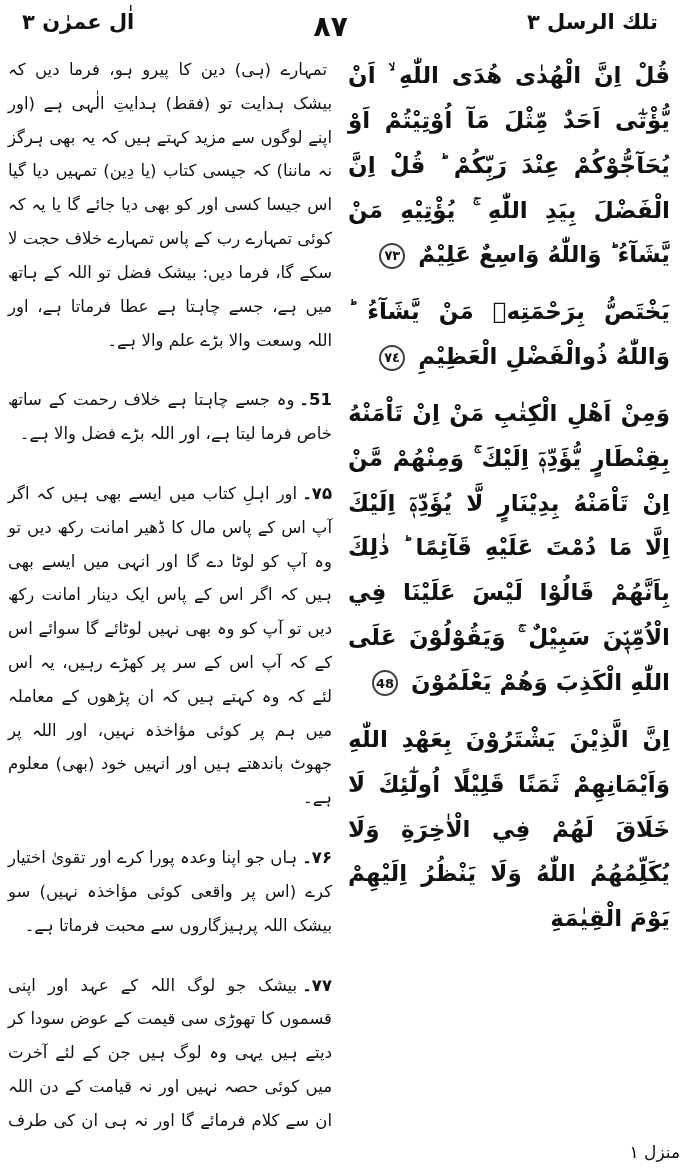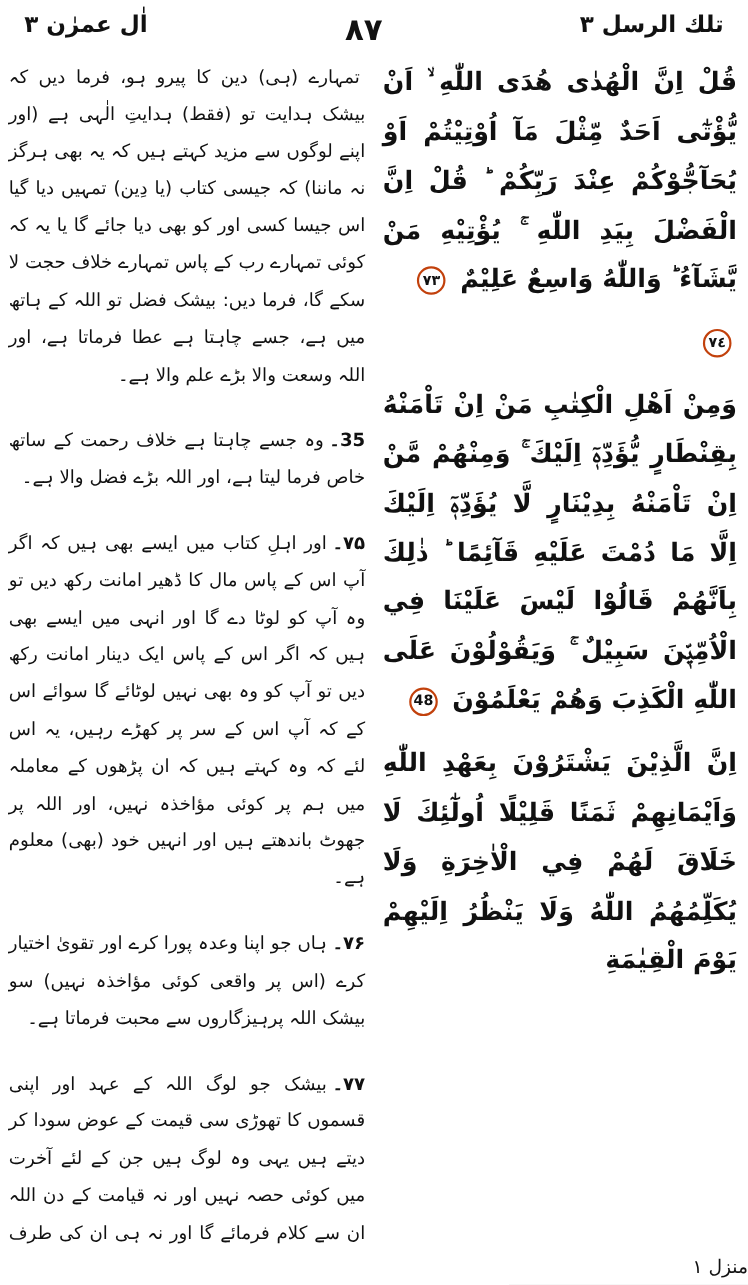--- a/index.html
+++ b/index.html
@@ -48,21 +48,21 @@
     font-weight: bold;
     line-height: 1.95;
     margin-bottom: 12px;
   }
   .medallion {
     display: inline-flex;
     align-items: center;
     justify-content: center;
     width: 26px;
     height: 26px;
-    border: 2px solid #c2410c;
+    border: 2px solid #404040;
     border-radius: 50%;
     font-size: 13px;
     font-weight: bold;
     vertical-align: middle;
     margin: 0 5px;
     line-height: 1;
   }
   .upara {
     direction: rtl;
     text-align: justify;
@@ -95,41 +95,42 @@
   <div class="content">
 
     <section class="arabic-col">
       <div class="ayah">
         <span class="ayah-text">قُلْ اِنَّ الْهُدٰى هُدَى اللّٰهِ ۙ اَنْ يُّؤْتٰٓى اَحَدٌ مِّثْلَ مَآ اُوْتِيْتُمْ اَوْ يُحَآجُّوْكُمْ عِنْدَ رَبِّكُمْ ؕ قُلْ اِنَّ الْفَضْلَ بِيَدِ اللّٰهِ ۚ يُؤْتِيْهِ مَنْ يَّشَآءُ ؕ وَاللّٰهُ وَاسِعٌ عَلِيْمٌ</span>
         <span class="medallion">
             <span>٧٣</span>
           </span>
       </div>
       <div class="ayah">
+        <span class="ayah-text">يَخْتَصُّ بِرَحْمَتِهٖ مَنْ يَّشَآءُ ؕ وَاللّٰهُ ذُوالْفَضْلِ الْعَظِيْمِ</span>
         <span class="medallion">
             <span>٧٤</span>
           </span>
       </div>
       <div class="ayah">
         <span class="ayah-text">وَمِنْ اَهْلِ الْكِتٰبِ مَنْ اِنْ تَاْمَنْهُ بِقِنْطَارٍ يُّؤَدِّهٖٓ اِلَيْكَ ۚ وَمِنْهُمْ مَّنْ اِنْ تَاْمَنْهُ بِدِيْنَارٍ لَّا يُؤَدِّهٖٓ اِلَيْكَ اِلَّا مَا دُمْتَ عَلَيْهِ قَآئِمًا ؕ ذٰلِكَ بِاَنَّهُمْ قَالُوْا لَيْسَ عَلَيْنَا فِي الْاُمِّيّٖنَ سَبِيْلٌ ۚ وَيَقُوْلُوْنَ عَلَى اللّٰهِ الْكَذِبَ وَهُمْ يَعْلَمُوْنَ</span>
         <span class="medallion">
             <span>48</span>
           </span>
       </div>
       <div class="ayah">
         <span class="ayah-text">اِنَّ الَّذِيْنَ يَشْتَرُوْنَ بِعَهْدِ اللّٰهِ وَاَيْمَانِهِمْ ثَمَنًا قَلِيْلًا اُولٰٓئِكَ لَا خَلَاقَ لَهُمْ فِي الْاٰخِرَةِ وَلَا يُكَلِّمُهُمُ اللّٰهُ وَلَا يَنْظُرُ اِلَيْهِمْ يَوْمَ الْقِيٰمَةِ</span>
       </div>
     </section>
 
     <section class="urdu-col">
       <p class="upara">
         <span class="vmark"></span><span>تمہارے (ہی) دین کا پیرو ہو، فرما دیں کہ بیشک ہدایت تو (فقط) ہدایتِ الٰہی ہے (اور اپنے لوگوں سے مزید کہتے ہیں کہ یہ بھی ہرگز نہ ماننا) کہ جیسی کتاب (یا دِین) تمہیں دیا گیا اس جیسا کسی اور کو بھی دیا جائے گا یا یہ کہ کوئی تمہارے رب کے پاس تمہارے خلاف حجت لا سکے گا، فرما دیں: بیشک فضل تو اللہ کے ہاتھ میں ہے، جسے چاہتا ہے عطا فرماتا ہے، اور اللہ وسعت والا بڑے علم والا ہے۔</span>
       </p>
       <p class="upara">
-        <span class="vmark">35۔</span><span>وہ جسے چاہتا ہے خلاف رحمت کے ساتھ خاص فرما لیتا ہے، اور اللہ بڑے فضل والا ہے۔</span>
+        <span class="vmark">51۔</span><span>وہ جسے چاہتا ہے خلاف رحمت کے ساتھ خاص فرما لیتا ہے، اور اللہ بڑے فضل والا ہے۔</span>
       </p>
       <p class="upara">
         <span class="vmark">۷۵۔</span><span>اور اہلِ کتاب میں ایسے بھی ہیں کہ اگر آپ اس کے پاس مال کا ڈھیر امانت رکھ دیں تو وہ آپ کو لوٹا دے گا اور انہی میں ایسے بھی ہیں کہ اگر اس کے پاس ایک دینار امانت رکھ دیں تو آپ کو وہ بھی نہیں لوٹائے گا سوائے اس کے کہ آپ اس کے سر پر کھڑے رہیں، یہ اس لئے کہ وہ کہتے ہیں کہ ان پڑھوں کے معاملہ میں ہم پر کوئی مؤاخذہ نہیں، اور اللہ پر جھوٹ باندھتے ہیں اور انہیں خود (بھی) معلوم ہے۔</span>
       </p>
       <p class="upara">
         <span class="vmark">۷۶۔</span><span>ہاں جو اپنا وعدہ پورا کرے اور تقویٰ اختیار کرے (اس پر واقعی کوئی مؤاخذہ نہیں) سو بیشک اللہ پرہیزگاروں سے محبت فرماتا ہے۔</span>
       </p>
       <p class="upara">
         <span class="vmark">۷۷۔</span><span>بیشک جو لوگ اللہ کے عہد اور اپنی قسموں کا تھوڑی سی قیمت کے عوض سودا کر دیتے ہیں یہی وہ لوگ ہیں جن کے لئے آخرت میں کوئی حصہ نہیں اور نہ قیامت کے دن اللہ ان سے کلام فرمائے گا اور نہ ہی ان کی طرف نگاہ فرمائے گا اور نہ انہیں پاکیزگی دے گا اور ان کے لئے</span>
       </p>

